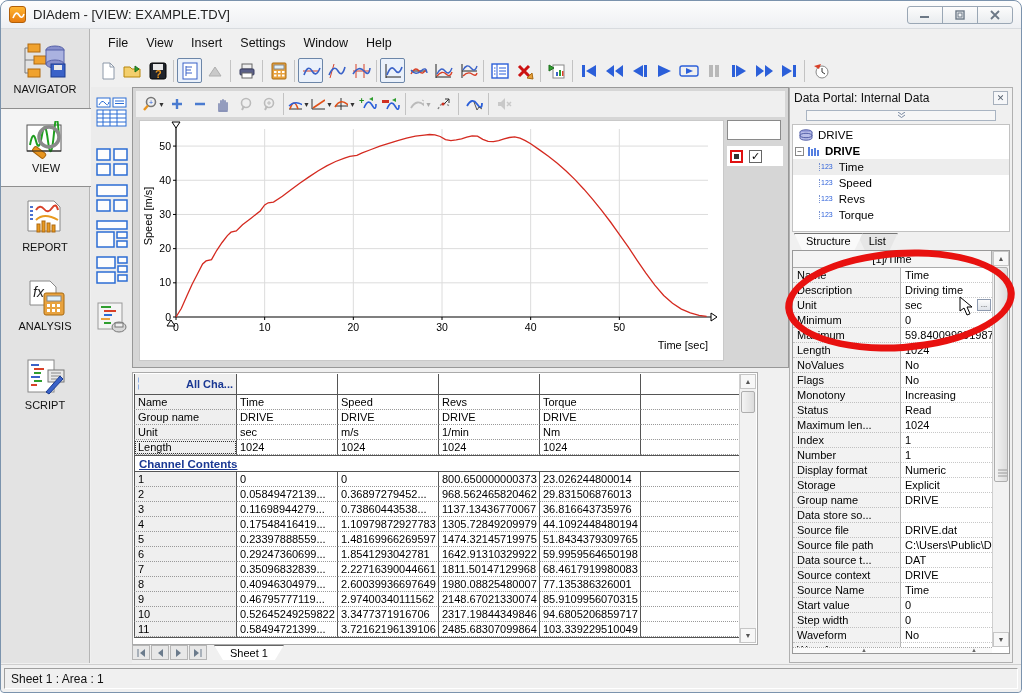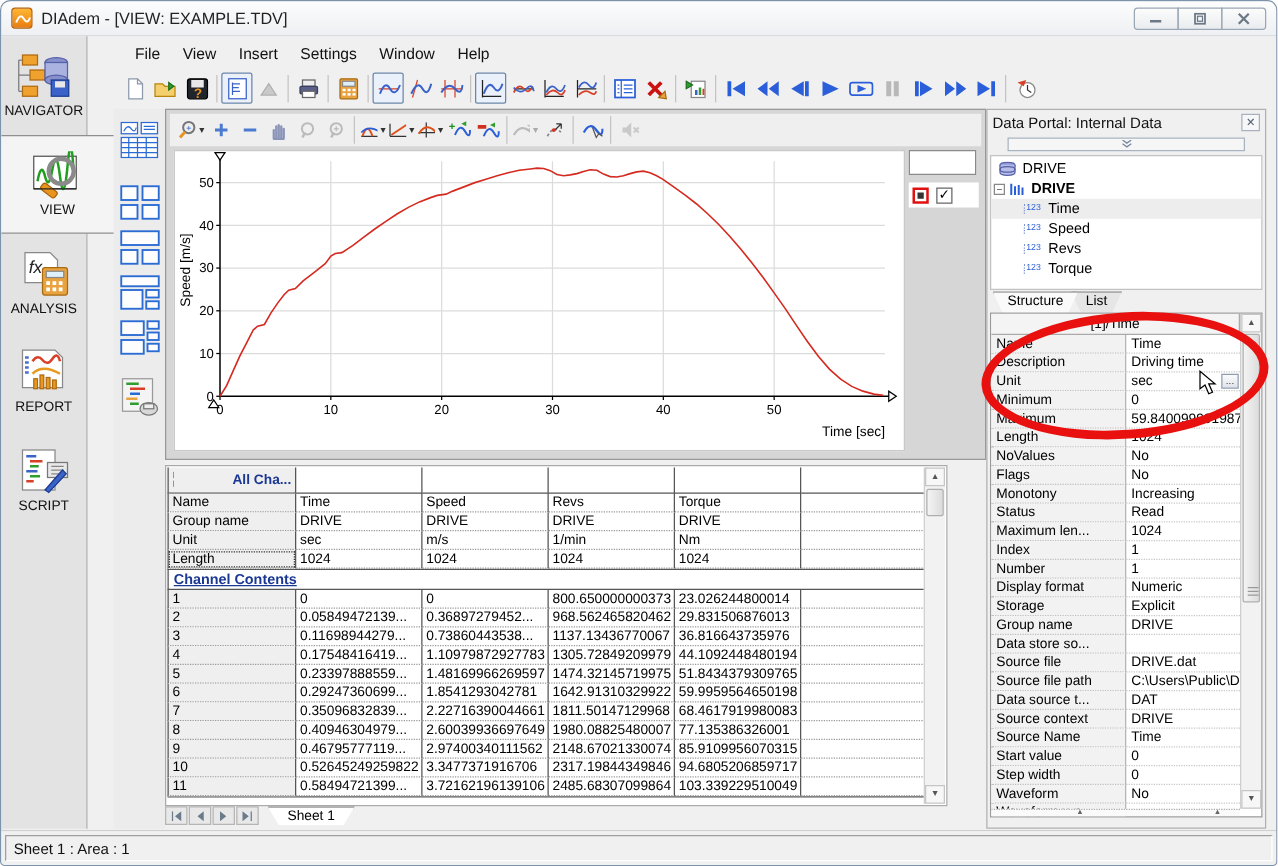--- a/index.html
+++ b/index.html
@@ -13,21 +13,21 @@
   #app-icon{width:17px;height:17px;border-radius:3px;background:linear-gradient(#ffb632,#e87d10);
     border:1px solid #b25f08;position:relative;margin-right:7px;flex:0 0 auto;}
   #app-icon svg{position:absolute;left:1px;top:1px;}
   #title-text{font-size:13px;color:#222;}
   #win-buttons{margin-left:auto;display:flex;}
   .win-btn{width:36px;height:18px;border:1px solid #9aa7b5;background:linear-gradient(#fcfcfc,#e9ecef);
     display:flex;align-items:center;justify-content:center;color:#6c7886;font-size:11px;margin-left:-1px;}
   .win-btn:first-child{border-radius:3px 0 0 3px;}
   .win-btn:last-child{border-radius:0 3px 3px 0;}
   
-  #modulebar{position:absolute;left:0;top:28px;width:69px;bottom:29px;background:#e3e3e3;
+  #modulebar{position:absolute;left:0;top:28px;width:89px;bottom:29px;background:#e3e3e3;
     border-right:1px solid #b5b5b5;}
   .module{height:79px;display:flex;flex-direction:column;align-items:center;justify-content:center;
     cursor:pointer;position:relative;}
   .module .mlabel{font-size:11px;color:#111;margin-top:3px;}
   .module.active{background:#f4f4f4;border-top:1px solid #8f8f8f;border-bottom:1px solid #8f8f8f;width:90px;}
   
   #menubar{position:absolute;left:90px;top:31px;right:0;height:22px;display:flex;align-items:center;padding-left:8px;}
   .menu-item{font-size:12.5px;color:#111;padding:2px 9px;}
   
   #toolbar{position:absolute;left:90px;top:53px;right:0;height:33px;display:flex;align-items:center;padding-left:4px;}
@@ -167,54 +167,54 @@
         <rect x="4" y="4" width="34" height="26" fill="#fff" stroke="#555"></rect>
         <path d="M7 24 Q10 8 13 20 T19 14 T25 20 T31 12 T36 18" stroke="#1f9e1f" stroke-width="2" fill="none"></path>
         <circle cx="26" cy="16" r="10" fill="none" stroke="#8a8a8a" stroke-width="3.5"></circle>
         <rect x="10" y="26" width="14" height="6" rx="2" transform="rotate(38 13 29)" fill="#e8941e" stroke="#a86208"></rect>
         <path d="M4 30 L38 30" stroke="#222"></path>
       </svg>
       <span class="mlabel">VIEW</span>
     </div>
     <div class="module">
       <svg width="46" height="38">
+        <path d="M10 1 h26 l6 6 v24 h-32 z" fill="#fff" stroke="#888" transform="translate(-4 0)"></path>
+        <g>
+            <rect x="8" y="6" width="3" height="2" fill="#4a6fd0"></rect>
+            <rect x="8" y="10" width="3" height="2" fill="#4a6fd0"></rect>
+            <rect x="8" y="14" width="3" height="2" fill="#4a6fd0"></rect>
+            <rect x="8" y="18" width="3" height="2" fill="#4a6fd0"></rect>
+          </g>
+        <path d="M14 10 Q18 4 22 9 T30 8 T36 10" stroke="#d84028" stroke-width="2" fill="none"></path>
+        <path d="M14 20 Q22 12 36 20" stroke="#e89a20" stroke-width="2" fill="none"></path>
+        <g fill="#e89a20" stroke="#b06a10">
+            <rect x="15" y="24" width="3" height="8"></rect>
+            <rect x="20" y="21" width="3" height="11"></rect>
+            <rect x="25" y="23" width="3" height="9"></rect>
+            <rect x="30" y="25" width="3" height="7"></rect>
+          </g>
+      </svg>
+      <span class="mlabel">REPORT</span>
+    </div>
+    <div class="module">
+      <svg width="46" height="38">
         <path d="M8 2 h20 l6 6 v18 h-26 z" fill="#fff" stroke="#888"></path>
         <text x="11" y="18" font-size="14" font-style="italic" font-family="Liberation Serif,serif" fill="#222">fx</text>
         <rect x="22" y="14" width="20" height="22" rx="2" fill="#e8a23e" stroke="#a86a10"></rect>
         <rect x="25" y="17" width="14" height="5" fill="#dff0fa" stroke="#888"></rect>
         <g fill="#fff">
             <rect x="25" y="25" width="3" height="3"></rect>
             <rect x="30" y="25" width="3" height="3"></rect>
             <rect x="35" y="25" width="3" height="3"></rect>
             <rect x="25" y="30" width="3" height="3"></rect>
             <rect x="30" y="30" width="3" height="3"></rect>
             <rect x="35" y="30" width="3" height="3"></rect>
           </g>
       </svg>
       <span class="mlabel">ANALYSIS</span>
-    </div>
-    <div class="module">
-      <svg width="46" height="38">
-        <path d="M10 1 h26 l6 6 v24 h-32 z" fill="#fff" stroke="#888" transform="translate(-4 0)"></path>
-        <g>
-            <rect x="8" y="6" width="3" height="2" fill="#4a6fd0"></rect>
-            <rect x="8" y="10" width="3" height="2" fill="#4a6fd0"></rect>
-            <rect x="8" y="14" width="3" height="2" fill="#4a6fd0"></rect>
-            <rect x="8" y="18" width="3" height="2" fill="#4a6fd0"></rect>
-          </g>
-        <path d="M14 10 Q18 4 22 9 T30 8 T36 10" stroke="#d84028" stroke-width="2" fill="none"></path>
-        <path d="M14 20 Q22 12 36 20" stroke="#e89a20" stroke-width="2" fill="none"></path>
-        <g fill="#e89a20" stroke="#b06a10">
-            <rect x="15" y="24" width="3" height="8"></rect>
-            <rect x="20" y="21" width="3" height="11"></rect>
-            <rect x="25" y="23" width="3" height="9"></rect>
-            <rect x="30" y="25" width="3" height="7"></rect>
-          </g>
-      </svg>
-      <span class="mlabel">REPORT</span>
     </div>
     <div class="module">
       <svg width="46" height="38">
         <rect x="6" y="2" width="26" height="32" fill="#fff" stroke="#888"></rect>
         <g stroke-width="2">
             <path d="M9 7 h8" stroke="#3a62c8"></path>
             <path d="M12 11 h10" stroke="#d84028"></path>
             <path d="M12 15 h7" stroke="#2f9e2f"></path>
             <path d="M9 19 h9" stroke="#3a62c8"></path>
             <path d="M12 23 h8" stroke="#2f9e2f"></path>

